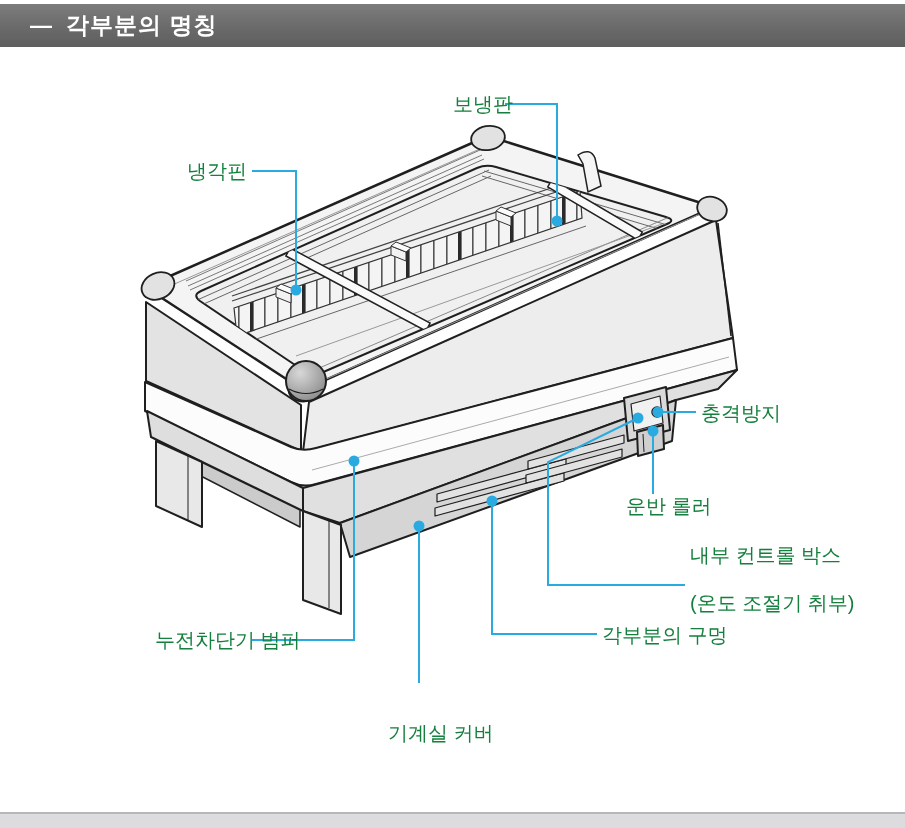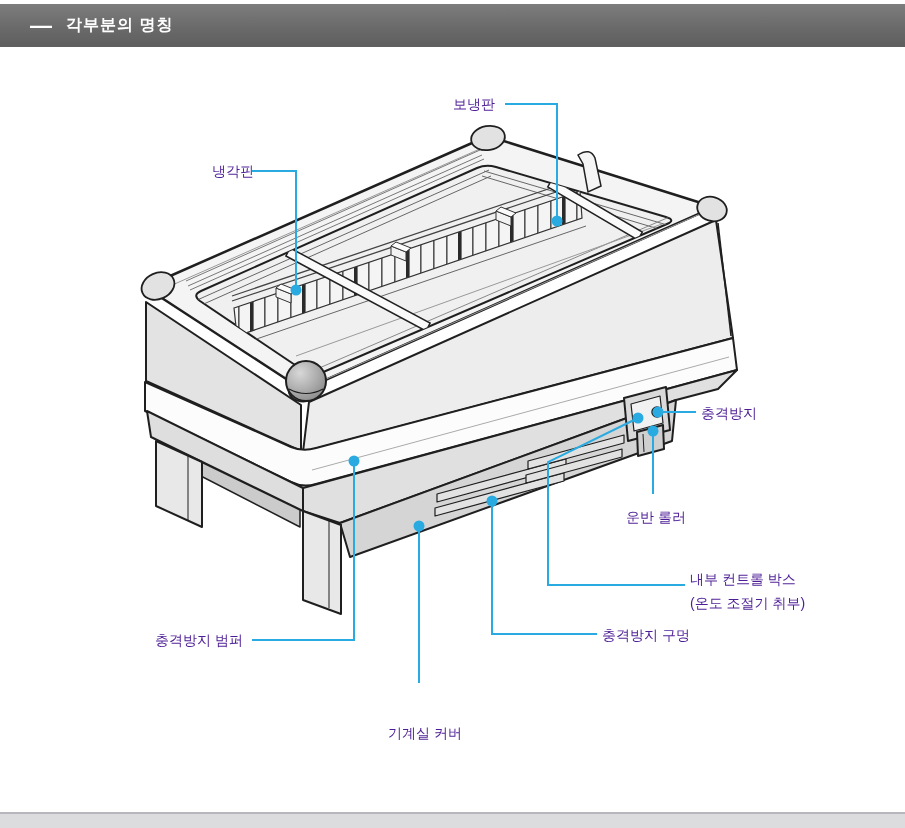--- a/index.html
+++ b/index.html
@@ -2,25 +2,25 @@
 <html style="--accent: #29abe2; --line: #1f1f1f;"><head>
 <meta charset="utf-8">
 <style>
   html,body{margin:0;padding:0;background:#fff;}
   .page{position:relative;width:905px;height:828px;background:#fff;overflow:hidden;
         font-family:"Liberation Sans","DejaVu Sans",sans-serif;}
   .header-bar{position:absolute;left:0;top:4px;width:905px;height:43px;
         background:linear-gradient(180deg,#7d7d7d 0%,#6a6a6a 55%,#5e5e5e 100%);
         display:flex;align-items:center;}
   .header-dash{color:#fff;font-weight:bold;font-size:22px;margin-left:30px;line-height:1;}
-  .header-title{color:#fff;font-weight:bold;font-size:16px;margin-left:14px;letter-spacing:1px;}
+  .header-title{color:#fff;font-weight:bold;font-size:23px;margin-left:14px;letter-spacing:1px;}
   .footer-strip{position:absolute;left:0;bottom:0;width:905px;height:14px;
         background:#dcdcdf;border-top:2px solid #b6b6bb;}
   .diagram-svg{position:absolute;left:0;top:0;}
-  .lbl{position:absolute;font-size:14px;line-height:19px;color:#4c1d95;white-space:nowrap;}
+  .lbl{position:absolute;font-size:20px;line-height:19px;color:#15803d;white-space:nowrap;}
   .ldr{stroke:var(--accent,#29abe2);stroke-width:2;fill:none;}
   .dot{fill:var(--accent,#29abe2);stroke:none;}
   .ln{stroke:var(--line,#1f1f1f);}
 </style>
 </head>
 <body>
 
 <div class="page">
 
   <div class="header-bar">
@@ -172,23 +172,23 @@
 
       <path class="ldr" d="M419,531 L419,683"></path>
       <circle class="dot" cx="419" cy="526" r="5.5"></circle>
 
       <path class="ldr" d="M252,640 L354,640 L354,466"></path>
       <circle class="dot" cx="354" cy="461" r="5.5"></circle>
     </g>
   </svg>
 
   <div class="lbl" style="left:453px;top:95px">보냉판</div>
-  <div class="lbl" style="left:212px;top:162px">냉각핀</div>
+  <div class="lbl" style="left:187px;top:162px">냉각핀</div>
   <div class="lbl" style="left:701px;top:404px">충격방지</div>
-  <div class="lbl" style="left:626px;top:508px">운반 롤러</div>
-  <div class="lbl" style="left:690px;top:570px">내부 컨트롤 박스</div>
+  <div class="lbl" style="left:626px;top:497px">운반 롤러</div>
+  <div class="lbl" style="left:690px;top:546px">내부 컨트롤 박스</div>
   <div class="lbl" style="left:690px;top:594px">(온도 조절기 취부)</div>
-  <div class="lbl" style="left:602px;top:626px">충격방지 구멍</div>
+  <div class="lbl" style="left:602px;top:626px">각부분의 구멍</div>
   <div class="lbl" style="left:388px;top:724px">기계실 커버</div>
-  <div class="lbl" style="left:155px;top:631px">충격방지 범퍼</div>
+  <div class="lbl" style="left:155px;top:631px">누전차단기 범퍼</div>
 
   <div class="footer-strip"></div>
 </div>
 
 </body></html>

